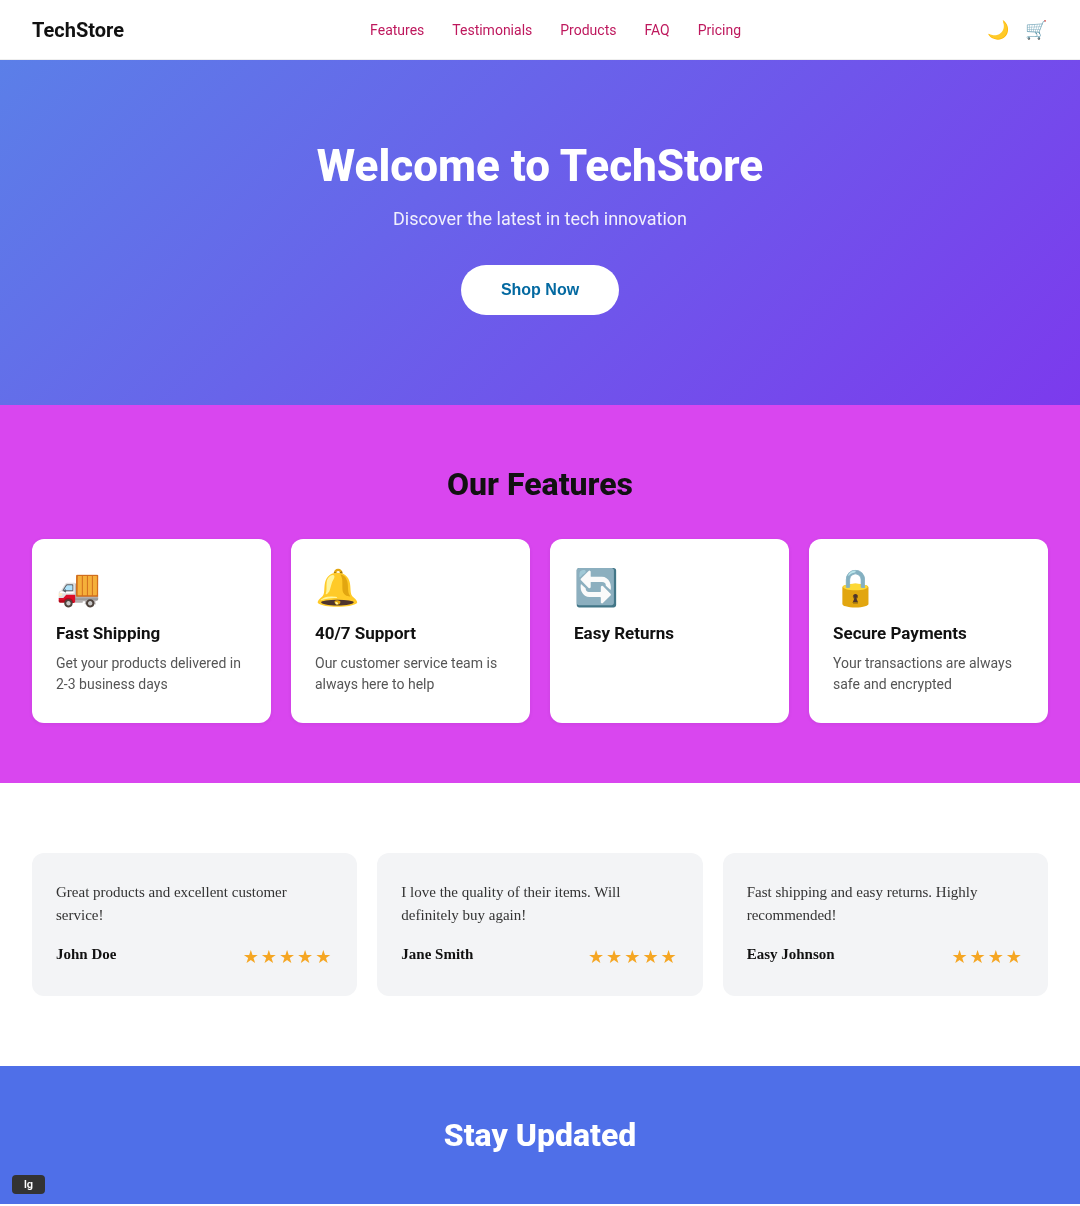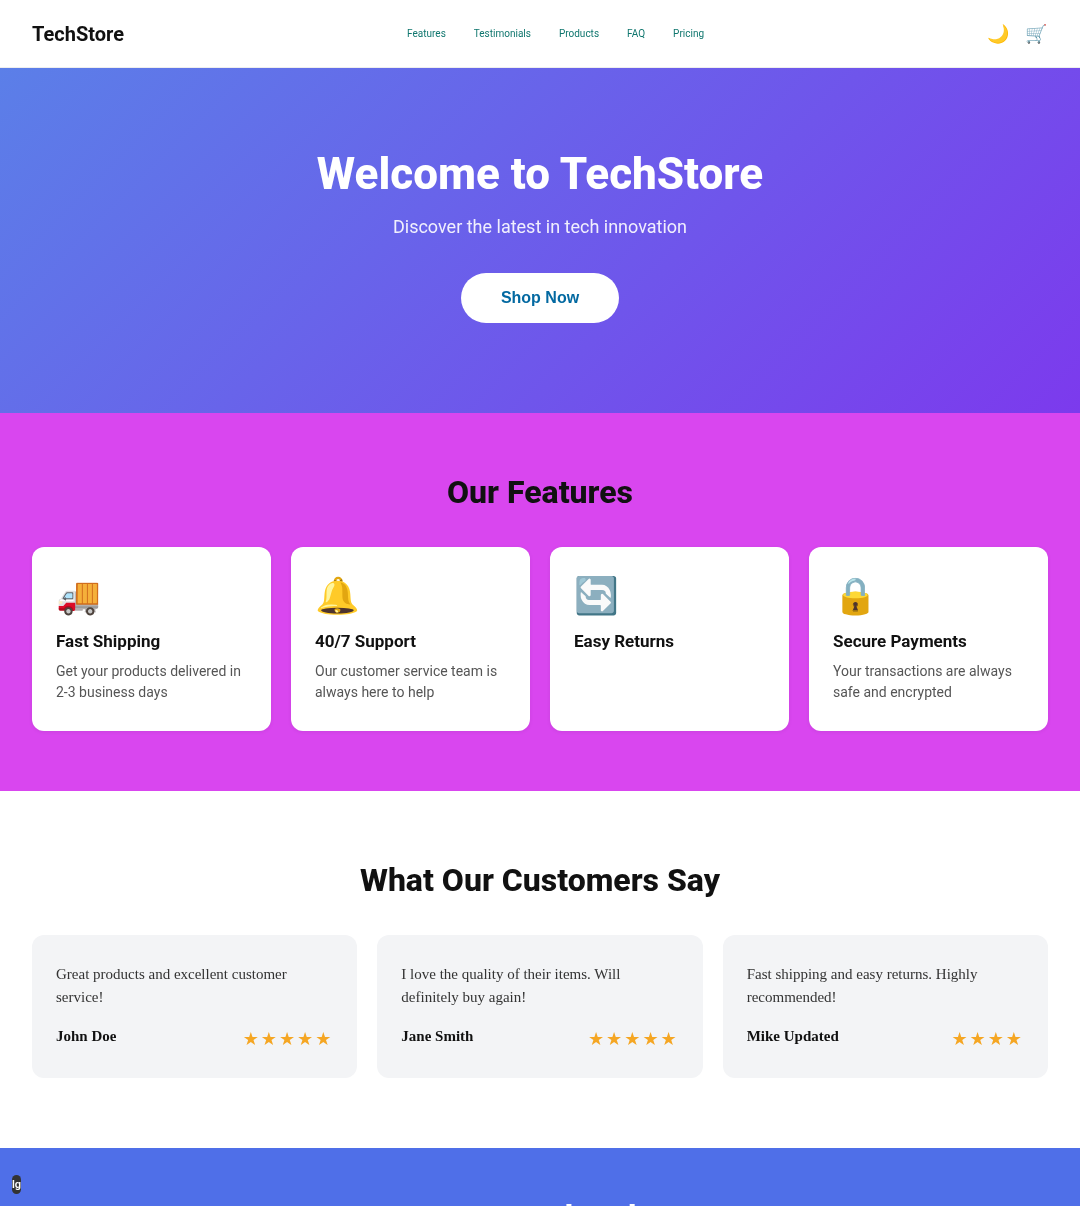--- a/index.html
+++ b/index.html
@@ -1,26 +1,26 @@
 <!DOCTYPE html>
 <html><head>
   <meta charset="utf-8">
   <style>
     * { box-sizing: border-box; margin: 0; padding: 0; }
     body { font-family: -apple-system, BlinkMacSystemFont, 'Segoe UI', Roboto, sans-serif; background: #fff; }
 
     
     nav {
       display: flex; align-items: center; justify-content: space-between;
-      padding: 0 32px; height: 68px; border-bottom: 1px solid #eee;
+      padding: 0 32px; height: 60px; border-bottom: 1px solid #eee;
       background: #fff; position: sticky; top: 0; z-index: 100;
     }
     .nav-logo { font-size: 20px; font-weight: 700; color: #111; }
     .nav-links { display: flex; align-items: center; gap: 28px; }
-    .nav-links a { text-decoration: none; color: #0f766e; font-size: 10px; cursor: pointer; }
+    .nav-links a { text-decoration: none; color: #be185d; font-size: 14px; cursor: pointer; }
     .nav-icons { display: flex; align-items: center; gap: 16px; }
     .nav-icon-btn { background: none; border: none; cursor: pointer; font-size: 18px; color: #222; }
 
     
     .hero {
       background: linear-gradient(135deg, #5b7fe8 0%, #7c3aed 100%);
       text-align: center; padding: 80px 32px 90px;
     }
     .hero h1 { font-size: 44px; font-weight: 800; color: #fff; margin-bottom: 16px; }
     .hero p { font-size: 18px; color: rgba(255,255,255,0.9); margin-bottom: 36px; }
@@ -63,21 +63,21 @@
       background: #4f6fe8;
       padding: 50px 32px;
       text-align: center;
     }
     .footer-banner h2 { font-size: 32px; font-weight: 800; color: #fff; }
 
     
     .bp-badge {
       position: fixed; bottom: 12px; left: 12px;
       background: #333; color: #fff; font-size: 11px;
-      padding: 3px 0; border-radius: 9px; font-weight: 600;
+      padding: 3px 12px; border-radius: 4px; font-weight: 600;
     }
   </style>
 </head>
 <body>
 
 <nav>
   <span class="nav-logo">TechStore</span>
   <div class="nav-links">
     <a>Features</a>
     <a>Testimonials</a>
@@ -121,21 +121,20 @@
     <div class="feature-card">
       <div class="feature-icon">🔒</div>
       <div class="feature-title">Secure Payments</div>
       <div class="feature-desc">Your transactions are always safe and encrypted</div>
     </div>
 
   </div>
 </section>
 
 <section class="testimonials-section">
-  <h2 class="section-title">What Our Customers Say</h2>
   <div class="testimonials-grid">
 
     <div class="testimonial-card">
       <p class="testimonial-text">Great products and excellent customer service!</p>
       <div class="testimonial-footer">
         <span class="testimonial-author">John Doe</span>
         <span class="stars">★★★★★</span>
       </div>
     </div>
 
@@ -143,21 +142,21 @@
       <p class="testimonial-text">I love the quality of their items. Will definitely buy again!</p>
       <div class="testimonial-footer">
         <span class="testimonial-author">Jane Smith</span>
         <span class="stars">★★★★★</span>
       </div>
     </div>
 
     <div class="testimonial-card">
       <p class="testimonial-text">Fast shipping and easy returns. Highly recommended!</p>
       <div class="testimonial-footer">
-        <span class="testimonial-author">Mike Updated</span>
+        <span class="testimonial-author">Easy Johnson</span>
         <span class="stars">★★★★</span>
       </div>
     </div>
 
   </div>
 </section>
 
 <section class="footer-banner">
   <h2>Stay Updated</h2>
 </section>

